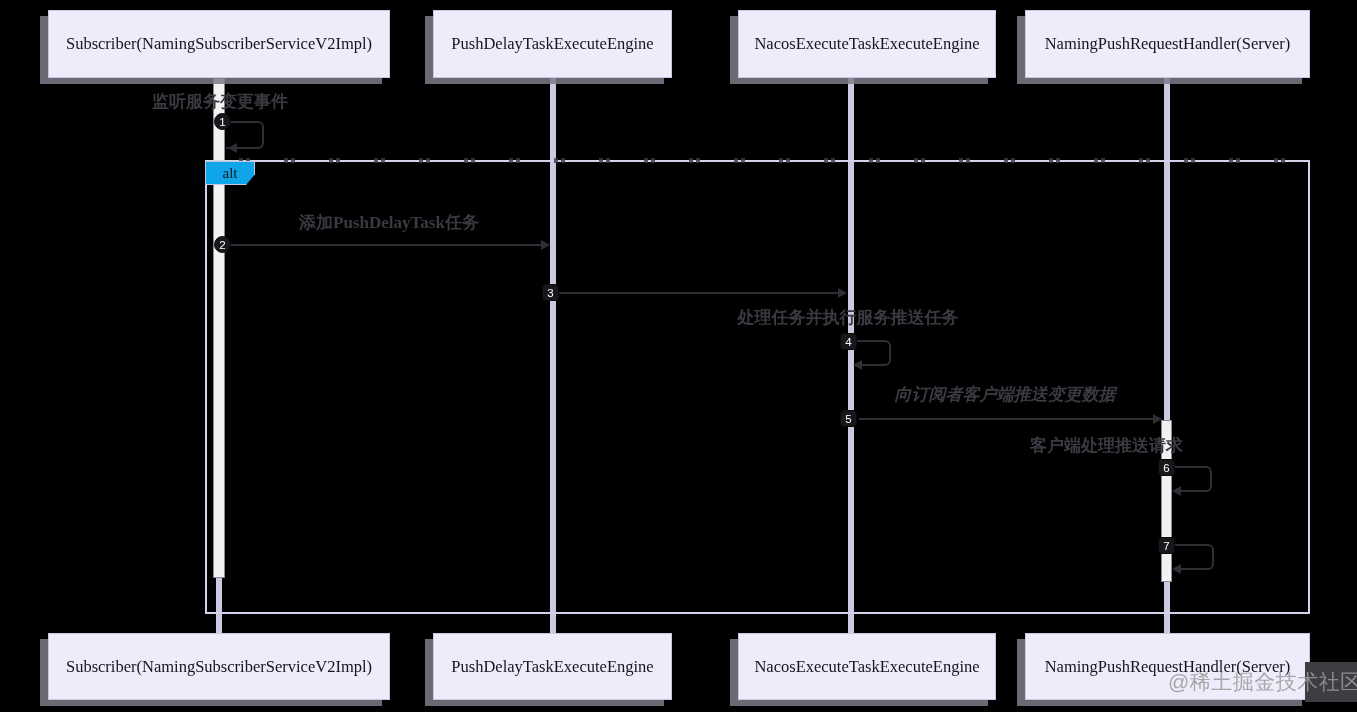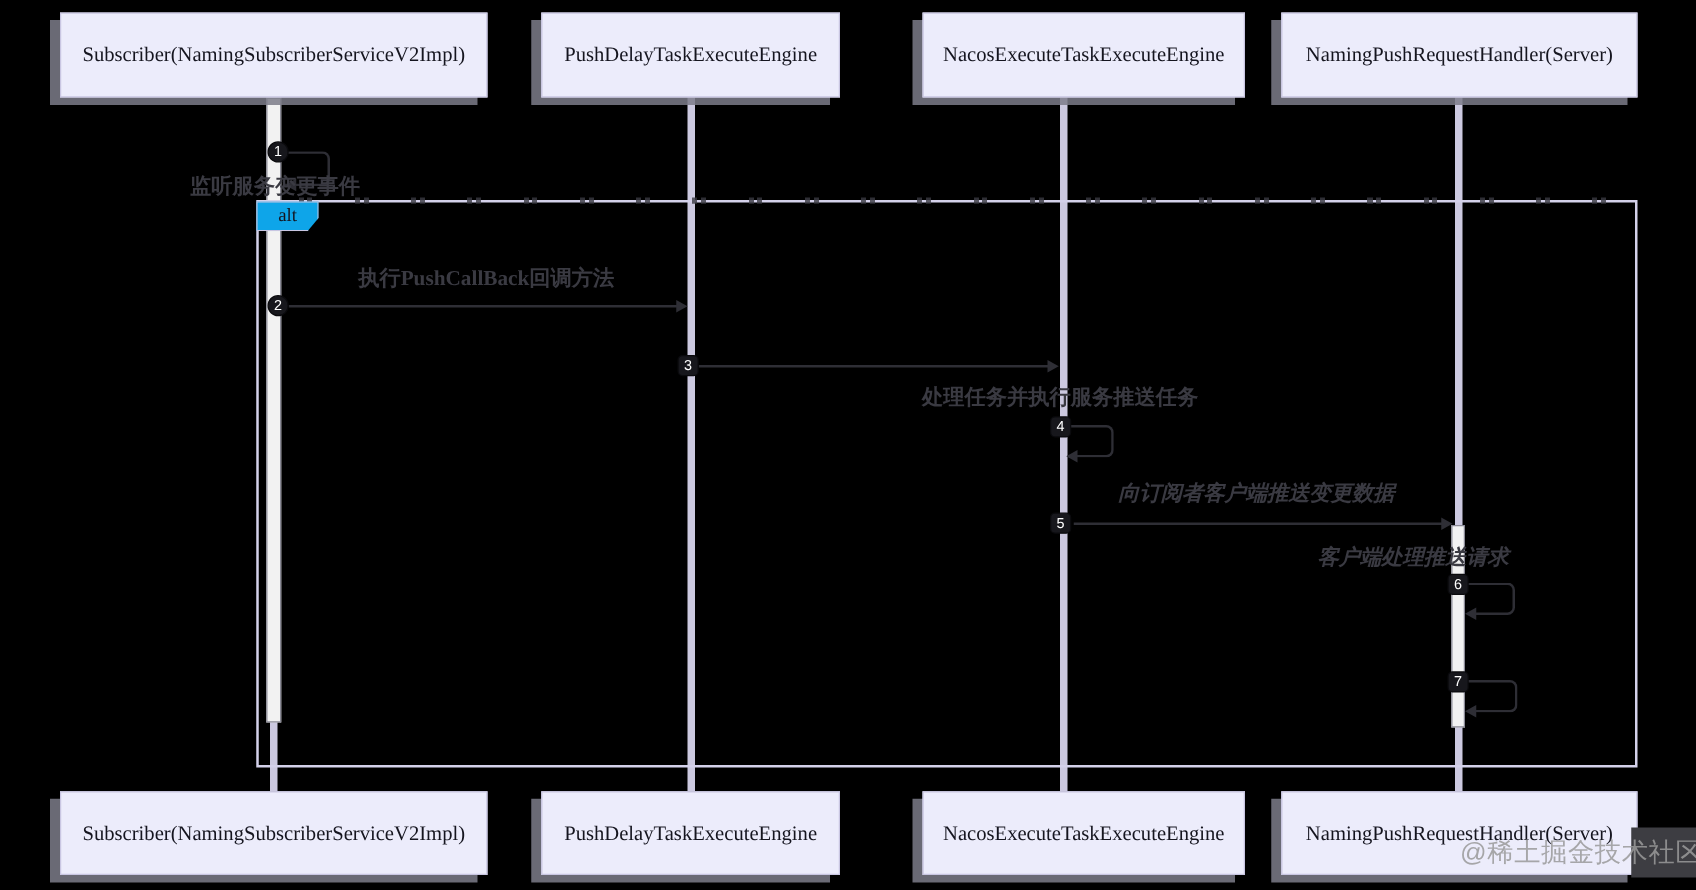--- a/index.html
+++ b/index.html
@@ -71,45 +71,45 @@
   <div class="lifeline ll-2"></div>
   <div class="lifeline ll-3"></div>
 
   <div class="activation act-0"></div>
   <div class="activation act-1"></div>
 
   <div class="fragment"></div>
   <div class="fragment-top-dashes"></div>
   <div class="fragment-label">alt</div>
 
-  <div class="msg-label" style="left:150px; top:90px; width:140px;margin-top:47px;">监听服务变更事件</div>
+  <div class="msg-label" style="left:150px; top:90px; width:140px;">监听服务变更事件</div>
   <div class="selfloop" style="left:226px; top:121px; width:38px; height:28px;"></div>
   <div class="arrow-l" style="left:228px; top:143px;"></div>
   <div class="badge round" style="left:214px; top:113px;">1</div>
 
-  <div class="msg-label" style="left:269px; top:211px; width:240px;">执行PushCallBack回调方法</div>
+  <div class="msg-label" style="left:269px; top:211px; width:240px;">添加PushDelayTask任务</div>
   <div class="mline" style="left:231px; top:244px; width:315px;"></div>
   <div class="arrow-r" style="left:541px; top:240px;"></div>
   <div class="badge round" style="left:214px; top:236px;">2</div>
 
   <div class="mline" style="left:559px; top:292px; width:284px;"></div>
   <div class="arrow-r" style="left:838px; top:288px;"></div>
   <div class="badge" style="left:542px; top:284px;">3</div>
 
   <div class="msg-label" style="left:722px; top:306px; width:252px;">处理任务并执行服务推送任务</div>
   <div class="selfloop" style="left:855px; top:340px; width:36px; height:26px;"></div>
   <div class="arrow-l" style="left:853px; top:360px;"></div>
   <div class="badge" style="left:840px; top:333px;">4</div>
 
   <div class="msg-label" style="left:880px; top:383px; width:250px;font-style:italic;">向订阅者客户端推送变更数据</div>
   <div class="mline" style="left:859px; top:418px; width:299px;"></div>
   <div class="arrow-r" style="left:1153px; top:414px;"></div>
   <div class="badge" style="left:840px; top:410px;">5</div>
 
-  <div class="msg-label" style="left:1048px; top:434px; width:165px;font-style:italic;">客户端处理推送请求</div>
+  <div class="msg-label" style="left:1024px; top:434px; width:165px;">客户端处理推送请求</div>
   <div class="selfloop" style="left:1174px; top:466px; width:38px; height:26px;"></div>
   <div class="arrow-l" style="left:1172px; top:486px;"></div>
   <div class="badge" style="left:1158px; top:459px;">6</div>
 
   <div class="selfloop" style="left:1174px; top:544px; width:40px; height:26px;"></div>
   <div class="arrow-l" style="left:1172px; top:564px;"></div>
   <div class="badge" style="left:1158px; top:537px;">7</div>
 
   <div class="pbox row-top pb-0">Subscriber(NamingSubscriberServiceV2Impl)</div>
   <div class="pbox row-top pb-1">PushDelayTaskExecuteEngine</div>

